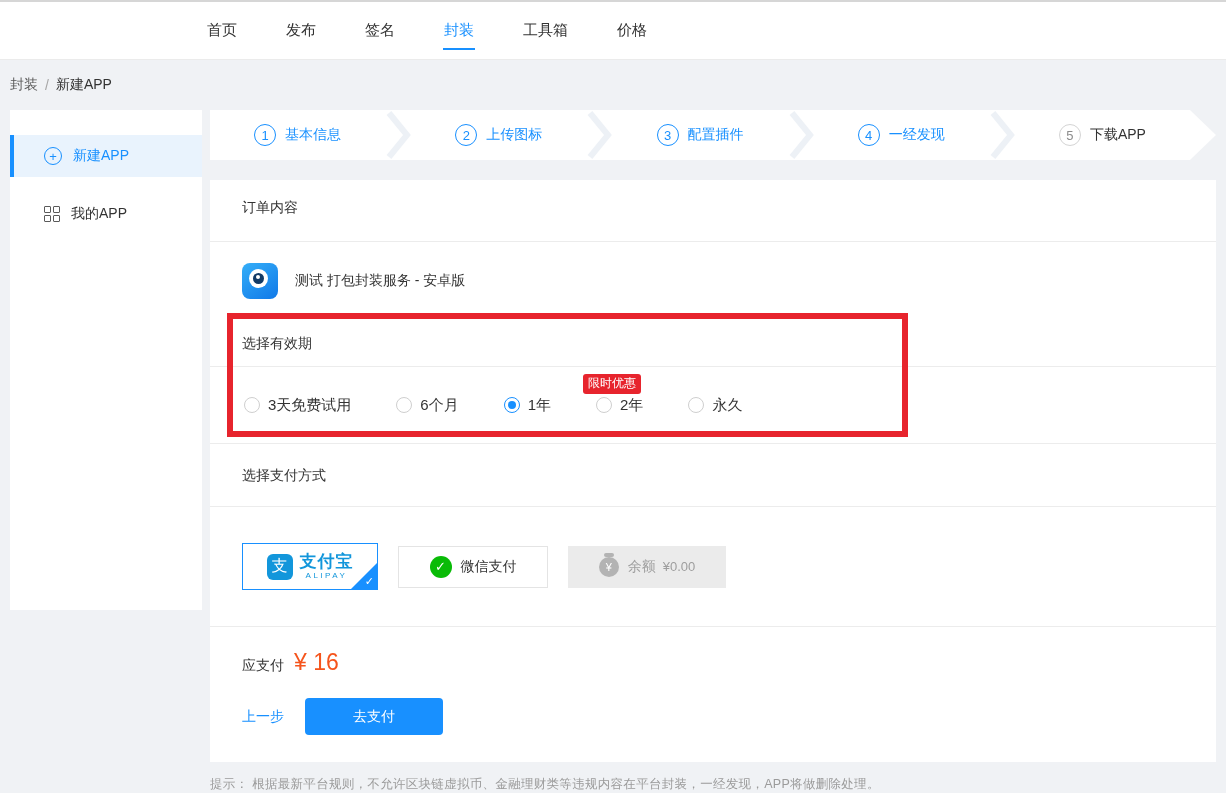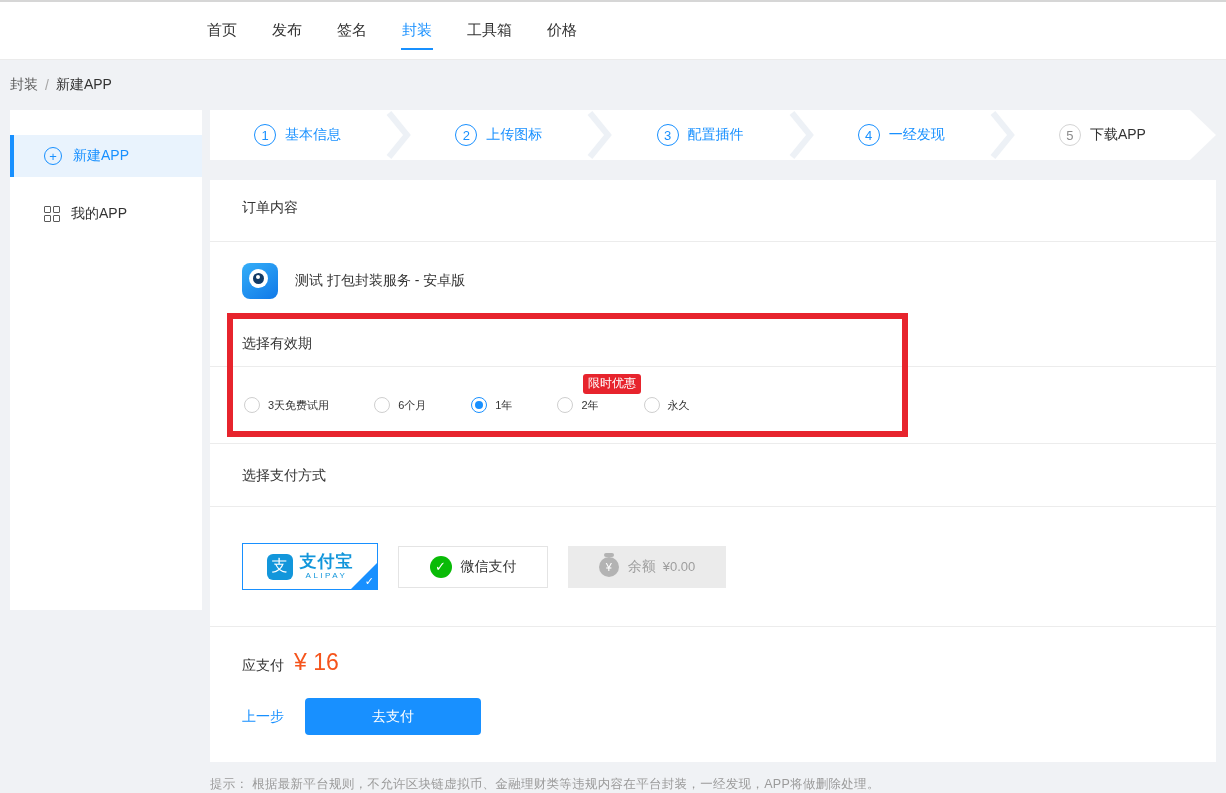--- a/index.html
+++ b/index.html
@@ -5,21 +5,21 @@
   * { margin:0; padding:0; box-sizing:border-box; }
   html,body { width:1226px; height:793px; }
   body {
     font-family:"Liberation Sans","DejaVu Sans",sans-serif;
     background:#f0f2f5; color:#333; font-size:14px; overflow:hidden;
   }
   
   .topbar {
     height:60px; background:#fff; border-top:2px solid #d6d6d6;
     border-bottom:1px solid #ebebeb;
-    display:flex; align-items:center; padding-left:207px; gap:35px;
+    display:flex; align-items:center; padding-left:207px; gap:49px;
   }
   .tab { font-size:15px; color:#333; cursor:pointer; position:relative; }
   .tab.active { color:#1890ff; }
   .tab.active::after {
     content:""; position:absolute; left:-1px; right:-1px; bottom:-10px;
     height:2px; background:#1890ff;
   }
   
   .breadcrumb { height:50px; display:flex; align-items:center; padding-left:10px; gap:7px; font-size:14px; }
   .crumb-parent { color:#595959; }
@@ -81,21 +81,21 @@
   .sub-title { height:47px; line-height:47px; padding:0 32px; font-size:14px; color:#333; border-bottom:1px solid #ececec; }
   
   .radio-row { height:77px; display:flex; align-items:center; gap:45px; padding:0 34px; position:relative; border-bottom:1px solid #ececec; }
   .radio-item { display:flex; align-items:center; gap:8px; cursor:pointer; }
   .radio {
     width:16px; height:16px; border-radius:50%; border:1px solid #cfcfcf; background:#fff;
     display:flex; align-items:center; justify-content:center; flex-shrink:0;
   }
   .radio.checked { border-color:#1890ff; }
   .radio.checked::after { content:""; width:8px; height:8px; border-radius:50%; background:#1890ff; }
-  .radio-label { font-size:11px; color:#333; }
+  .radio-label { font-size:15px; color:#333; }
   .promo-badge {
     position:absolute; left:373px; top:7px; background:#e7242d; color:#fff;
     font-size:12px; padding:2px 5px; border-radius:3px; line-height:1.3;
   }
   
   .red-annotation {
     position:absolute; left:17px; top:133px; width:681px; height:124px;
     border:6px solid #e7242d; pointer-events:none; z-index:6;
   }
   .pay-title { height:63px; line-height:63px; padding:0 32px; font-size:14px; color:#333; border-bottom:1px solid #ececec; }
@@ -126,21 +126,21 @@
   .bag-icon::before { content:""; position:absolute; top:-4px; left:5px; width:10px; height:4px; background:#b3b3b3; border-radius:2px; }
   .balance .pay-label { color:#9e9e9e; }
   .balance-amount { font-size:13px; color:#9e9e9e; margin-left:-2px; }
   
   .due-row { padding:22px 32px 0; display:flex; align-items:baseline; gap:10px; }
   .due-label { font-size:14px; color:#333; }
   .due-amount { font-size:23px; color:#f5541c; }
   .action-row { margin-top:22px; padding:0 32px; display:flex; align-items:center; gap:21px; }
   .prev-link { color:#1890ff; font-size:14px; cursor:pointer; }
   .pay-button {
-    width:176px; height:37px; background:#1890ff; color:#fff; border:none; border-radius:4px;
+    width:138px; height:37px; background:#1890ff; color:#fff; border:none; border-radius:4px;
     font-size:14px; cursor:pointer; font-family:inherit;
   }
   .tip { margin-top:14px; font-size:12.5px; color:#9b9b9b; letter-spacing:0.3px; }
 </style>
 </head>
 <body>
 
 <div class="topbar">
   <div class="tab">首页</div>
   <div class="tab">发布</div>

